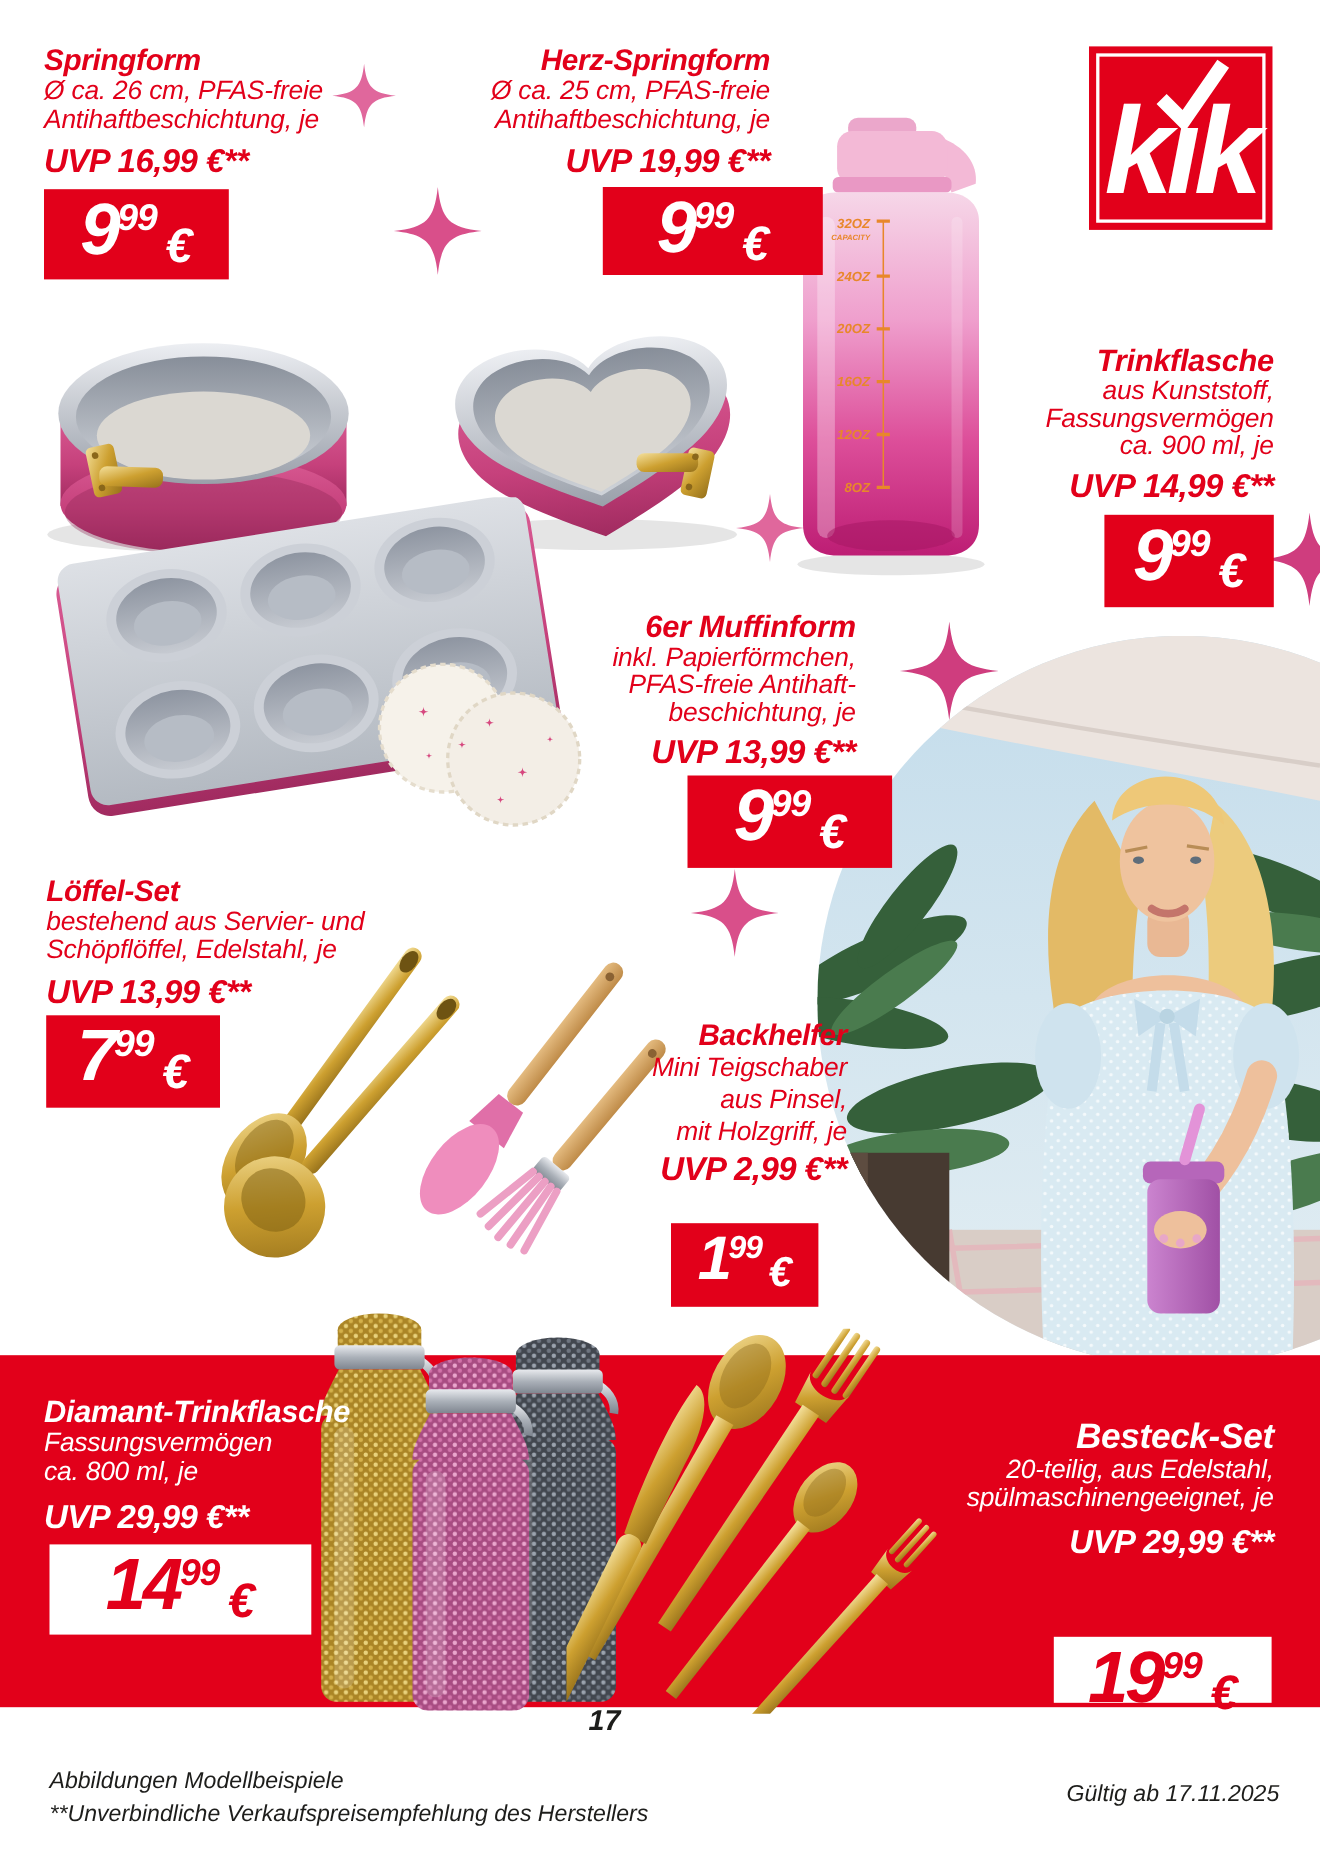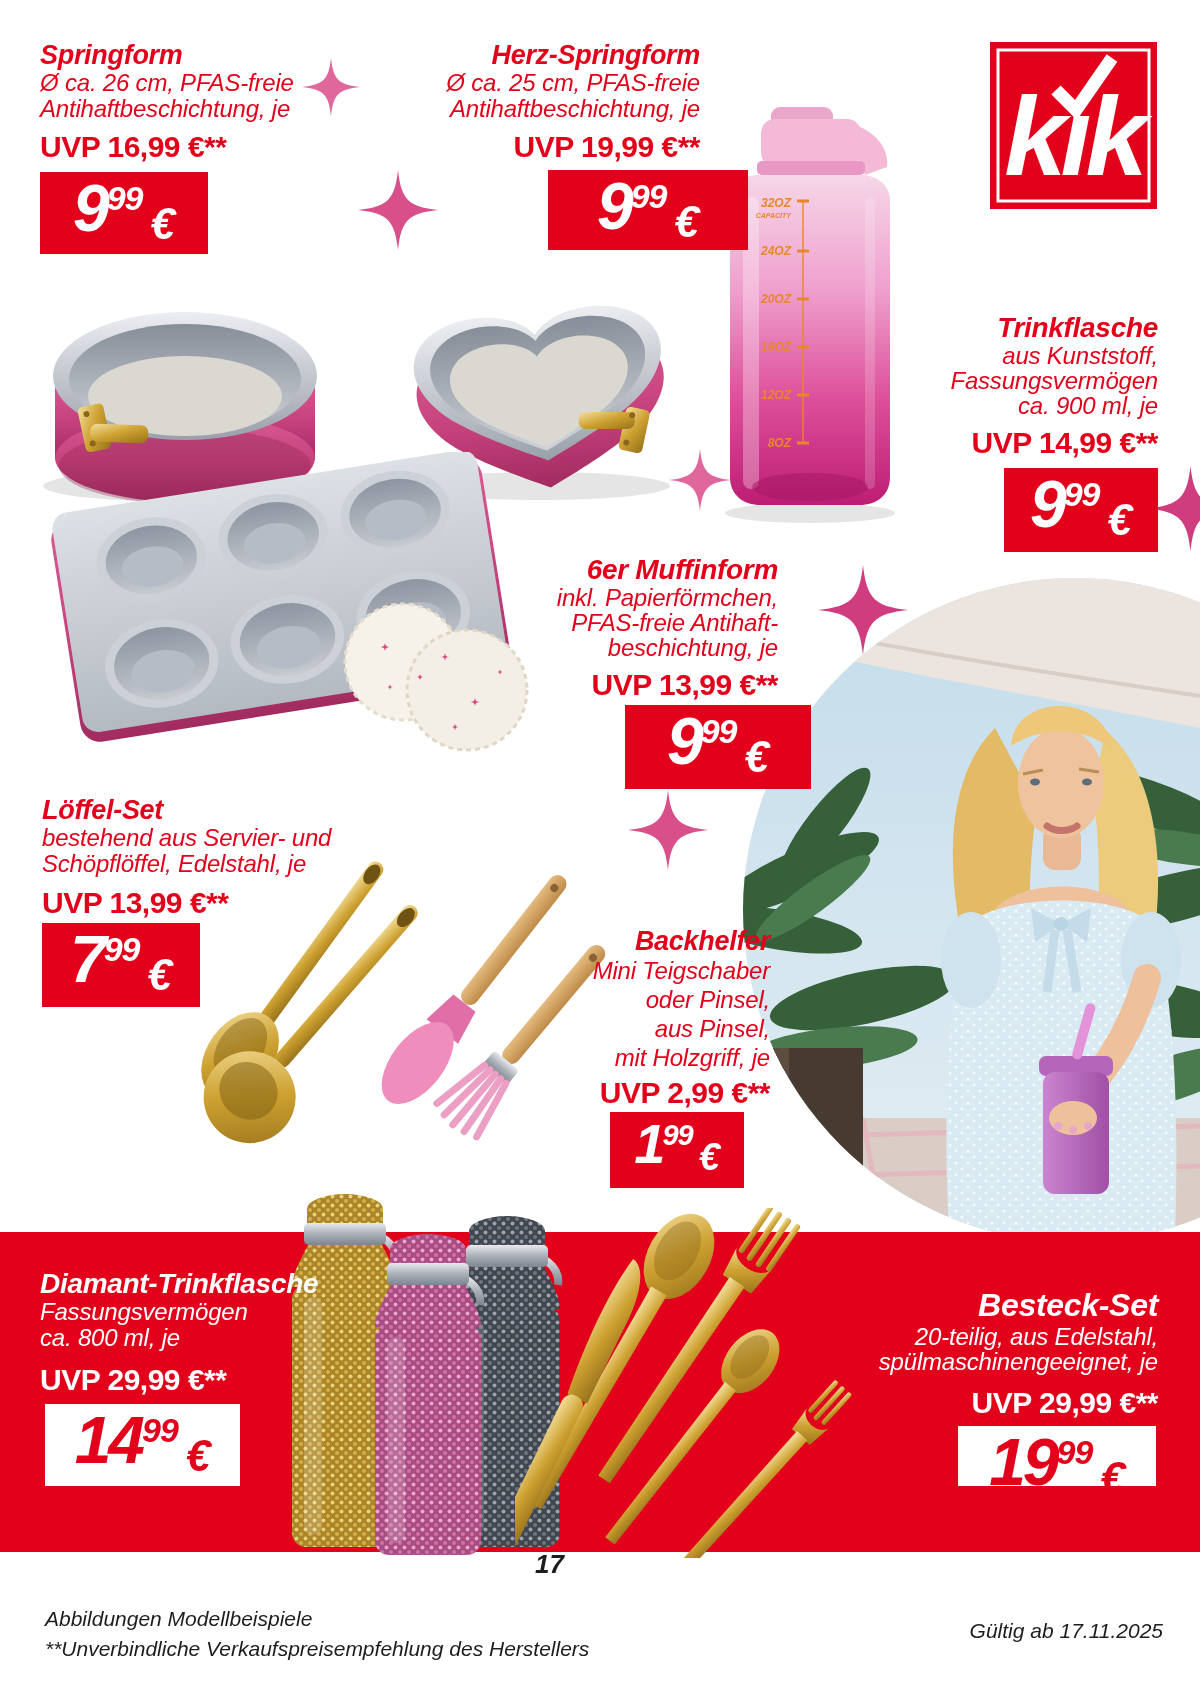--- a/index.html
+++ b/index.html
@@ -8,21 +8,21 @@
     position:relative; width:1200px; height:1692px; margin:0 auto;
     background:#ffffff; overflow:hidden;
     font-family:"Liberation Sans", sans-serif;
   }
   .abs{position:absolute;}
   
   .pblock{position:absolute;}
   .pblock.right{text-align:right;}
   .t-title{font-size:27px;font-weight:bold;font-style:italic;color:var(--red);line-height:1.12;letter-spacing:-0.3px;}
   .dl{font-size:24px;font-style:italic;color:var(--red);line-height:25.5px;letter-spacing:-0.2px;}
-  .t-uvp{font-size:30px;font-weight:bold;color:var(--red);margin-top:9px;letter-spacing:-0.5px;}
+  .t-uvp{font-size:30px;font-weight:bold;font-style:italic;color:var(--red);margin-top:9px;letter-spacing:-0.5px;}
   .light .t-title,.light .dl,.light .t-uvp{color:#ffffff;}
   
   .price-box{
     position:absolute; display:flex; align-items:flex-start; justify-content:center;
     background:var(--red); color:#fff; font-style:italic; font-weight:bold;
     padding-top:6px; box-sizing:border-box;
   }
   .pb-main{font-size:66px;line-height:0.92;letter-spacing:-3px;}
   .pb-cents{font-size:34px;line-height:1;margin-top:3px;letter-spacing:-1px;}
   .pb-euro{font-size:44px;line-height:1;position:relative;top:24px;margin-left:8px;}
@@ -485,50 +485,49 @@
   </div>
   <div class="price-box" style="left:42px;top:923px;width:158px;height:84px">
     <span class="pb-main">7</span>
       <span class="pb-cents">99</span>
       <span class="pb-euro">€</span>
   </div>
 
   <div class="pblock right" style="left:480px;top:926px;width:290px">
     <div class="t-title">Backhelfer</div>
     <div class="dl" style="line-height:29px">Mini Teigschaber</div>
-    <div class="dl" style="line-height:29px">oder Pinsel,</div>
     <div class="dl" style="line-height:29px">aus Pinsel,</div>
     <div class="dl" style="line-height:29px">mit Holzgriff, je</div>
     <div class="t-uvp" style="margin-top:4px">UVP 2,99 €**</div>
   </div>
   <div class="price-box small" style="left:610px;top:1112px;width:134px;height:76px">
     <span class="pb-main">1</span>
       <span class="pb-cents">99</span>
       <span class="pb-euro">€</span>
   </div>
 
   <div class="pblock light" style="left:40px;top:1268px;width:340px">
     <div class="t-title" style="font-size:28px">Diamant-Trinkflasche</div>
     <div class="dl" style="line-height:26px">Fassungsvermögen</div>
     <div class="dl" style="line-height:26px">ca. 800 ml, je</div>
     <div class="t-uvp" style="margin-top:12px">UVP 29,99 €**</div>
   </div>
-  <div class="price-box inverse" style="left:45px;top:1404px;width:195px;height:82px">
+  <div class="price-box inverse" style="left:45px;top:1404px;width:238px;height:82px">
     <span class="pb-main">14</span>
       <span class="pb-cents">99</span>
       <span class="pb-euro">€</span>
   </div>
 
   <div class="pblock right light" style="left:828px;top:1288px;width:330px">
     <div class="t-title" style="font-size:32px">Besteck-Set</div>
     <div class="dl" style="line-height:25px">20-teilig, aus Edelstahl,</div>
     <div class="dl" style="line-height:25px">spülmaschinengeeignet, je</div>
     <div class="t-uvp" style="margin-top:12px">UVP 29,99 €**</div>
   </div>
-  <div class="price-box inverse" style="left:958px;top:1426px;width:198px;height:60px">
+  <div class="price-box inverse" style="left:958px;top:1488px;width:198px;height:60px">
     <span class="pb-main">19</span>
       <span class="pb-cents">99</span>
       <span class="pb-euro">€</span>
   </div>
 
   <div class="foot" style="left:45px;top:1604px">
     <div>Abbildungen Modellbeispiele</div>
     <div>**Unverbindliche Verkaufspreisempfehlung des Herstellers</div>
   </div>
   <div class="foot page-no" style="left:535px;top:1546px;width:80px;text-align:left">17</div>

